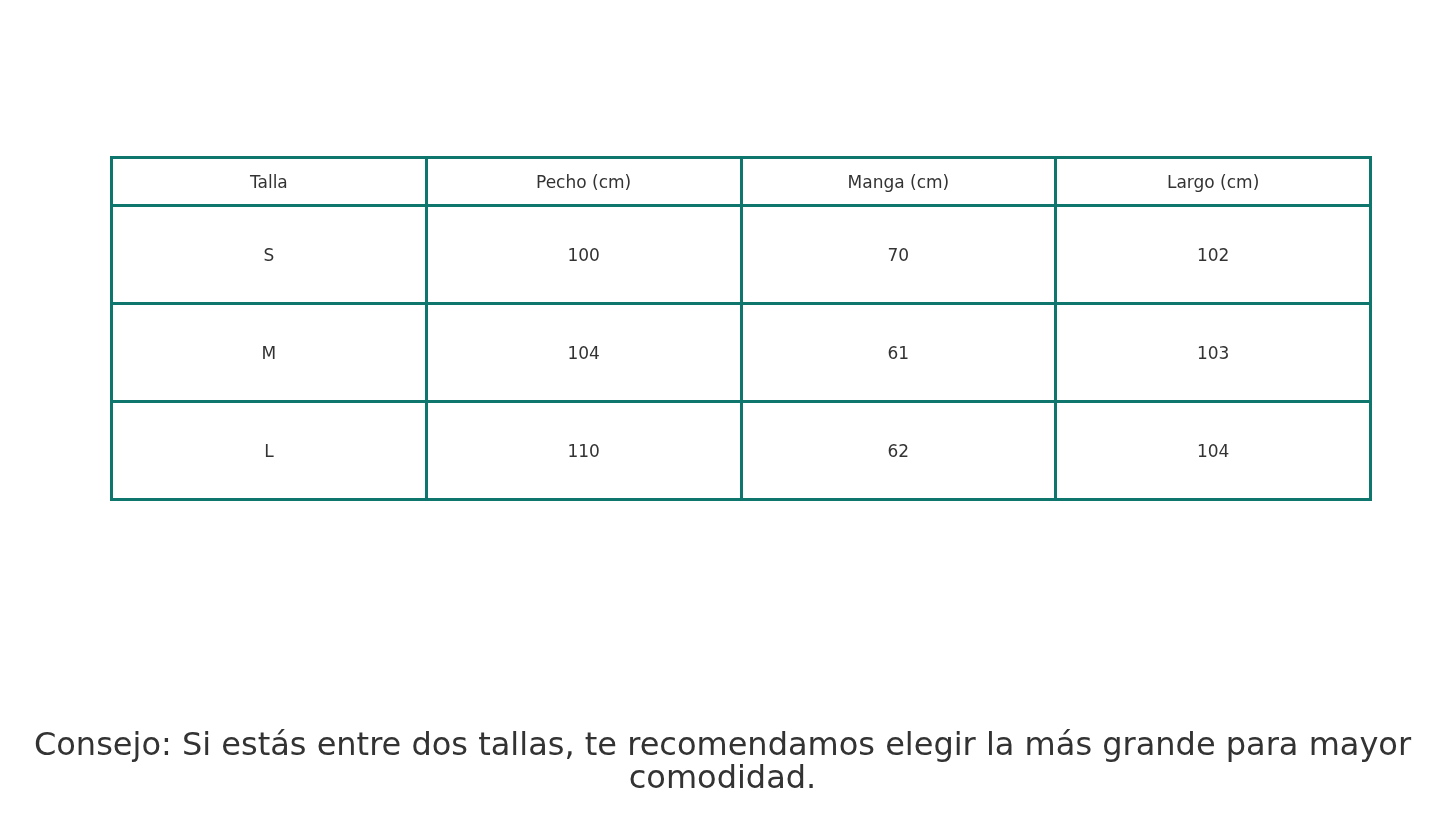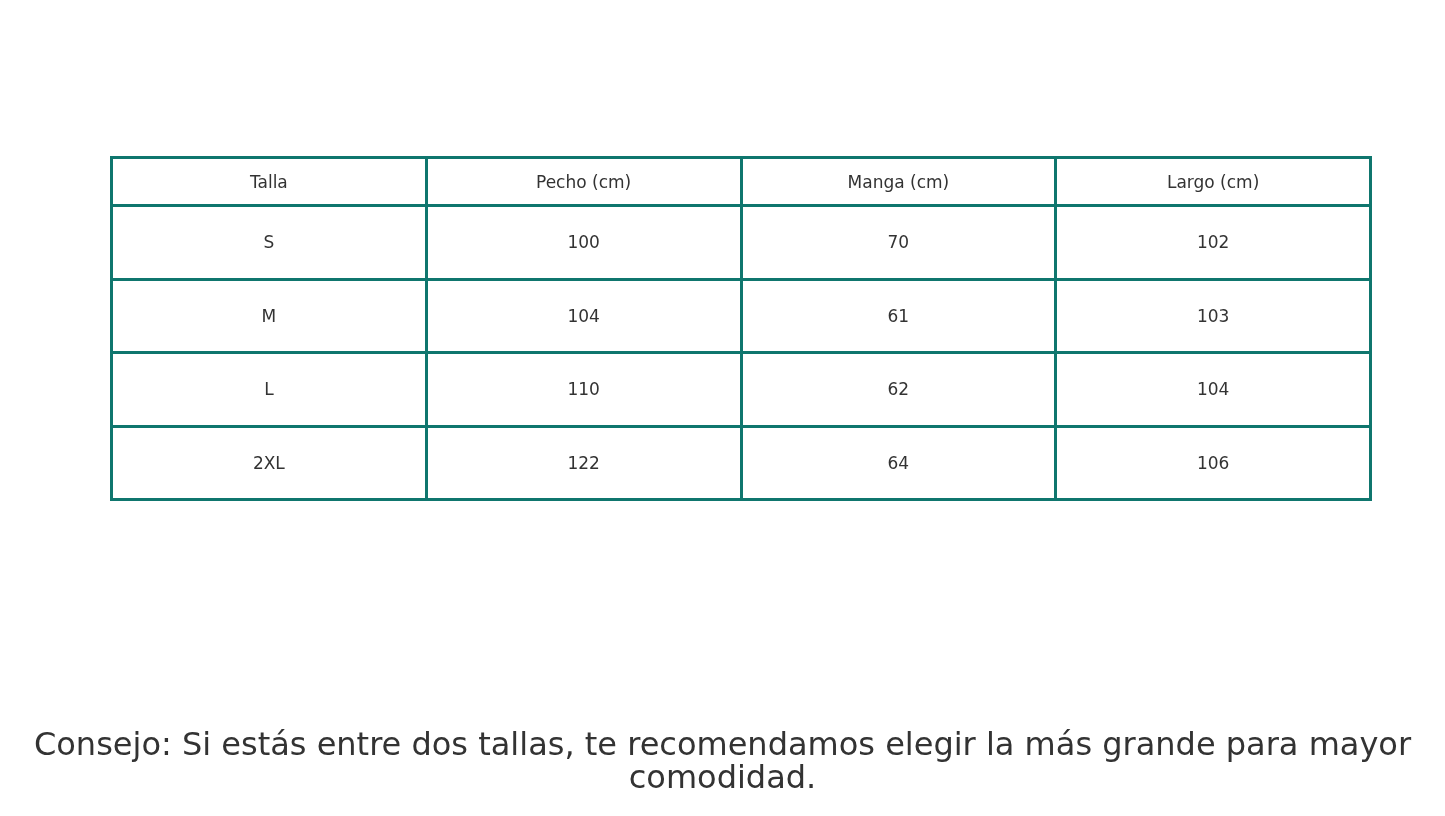--- a/index.html
+++ b/index.html
@@ -68,24 +68,18 @@
         <td>104</td>
         <td>61</td>
         <td>103</td>
       </tr>
       <tr>
         <td>L</td>
         <td>110</td>
         <td>62</td>
         <td>104</td>
       </tr>
-      <tr>
-        <td>2XL</td>
-        <td>122</td>
-        <td>64</td>
-        <td>106</td>
-      </tr>
     </tbody>
 </table>
 
 <div class="footer">
   <div>Consejo: Si estás entre dos tallas, te recomendamos elegir la más grande para mayor comodidad.</div>
 </div>
 
 </body></html>

